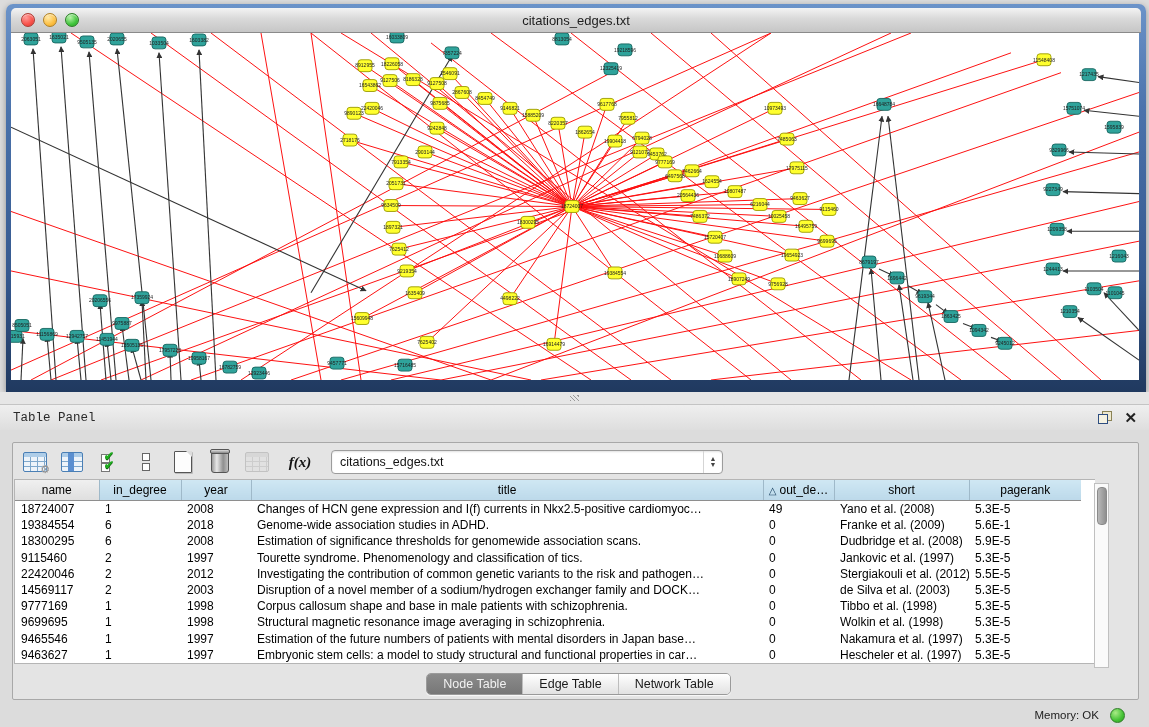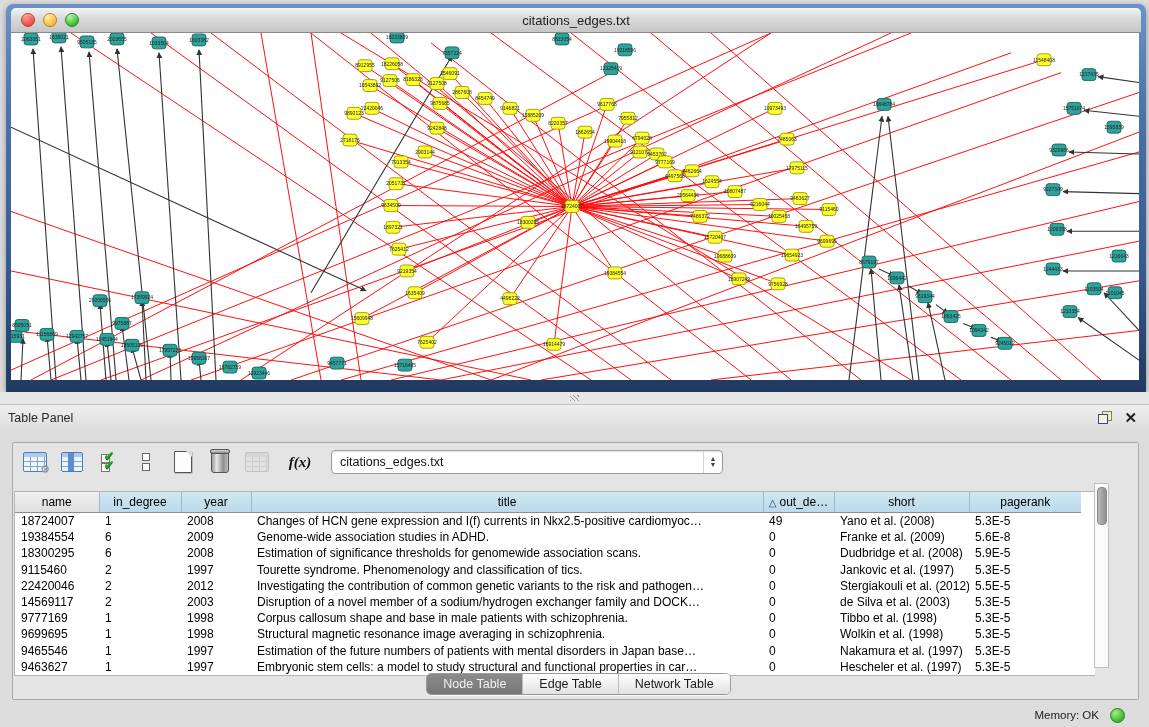--- a/index.html
+++ b/index.html
@@ -31,21 +31,21 @@
     position:absolute;left:5px;right:7px;top:29px;bottom:12px;background:#ffffff;overflow:hidden;
   }
   .net-canvas svg{display:block;width:100%;height:100%;}
   
   .splitter{position:absolute;left:0;top:392px;width:1149px;height:12px;background:#e6e6e6;border-bottom:1px solid #c4c4c4;}
   .splitter .grip{position:absolute;left:570px;top:3px;width:9px;height:6px;
     background:repeating-linear-gradient(45deg,#9a9a9a 0 1px,#e6e6e6 1px 3px);}
   
   .panel-titlebar{position:absolute;left:0;top:405px;width:1149px;height:25px;
     background:linear-gradient(180deg,#efefef,#dedede);display:flex;align-items:center;}
-  .panel-title{font-size:12.5px;color:#2a2a2a;padding-left:8px;}
+  .panel-title{font-size:12.5px;color:#2a2a2a;padding-left:13px;font-family:Liberation Mono, monospace;}
   .panel-title-icons{margin-left:auto;display:flex;align-items:center;gap:12px;padding-right:12px;}
   .float-ic{width:14px;height:13px;position:relative;}
   .float-ic .sq1{position:absolute;left:0;bottom:0;width:8px;height:8px;border:1px solid #2d4d80;background:#f5f2e2;}
   .float-ic .sq2{position:absolute;right:0;top:0;width:8px;height:8px;border:1px solid #8a8255;background:#efe9cf;}
   .close-x{font-size:15px;font-weight:bold;color:#222;line-height:1;cursor:default;}
   .panel-body{position:absolute;left:0;top:430px;width:1149px;height:297px;background:#dcdcdc;}
   .content-box{position:absolute;left:12px;top:12px;width:1125px;height:256px;
     background:#e4e4e4;border:1px solid #a8a8a8;border-radius:2px;}
   
   .toolbar{height:38px;display:flex;align-items:center;gap:9px;padding-left:8px;}
@@ -54,21 +54,21 @@
   .fx{font-family:"Liberation Serif",serif;font-style:italic;font-weight:bold;font-size:15px;color:#111;margin-left:12px;}
   .combo{
     margin-left:14px;width:390px;height:22px;background:#ffffff;border:1px solid #9c9c9c;border-radius:4px;
     display:flex;align-items:center;font-size:12.5px;color:#111;
     box-shadow:inset 0 1px 2px rgba(0,0,0,.12);
   }
   .combo .val{padding-left:8px;flex:1;}
   .combo .stepper{width:18px;height:100%;display:flex;flex-direction:column;align-items:center;justify-content:center;
     color:#444;font-size:7px;line-height:6px;border-left:1px solid #d5d5d5;}
   
-  .tbl-wrap{position:absolute;left:1px;top:48px;width:1080px;height:183px;background:#fff;border:1px solid #b5b5b5;border-right:none;}
+  .tbl-wrap{position:absolute;left:1px;top:36px;width:1080px;height:183px;background:#fff;border:1px solid #b5b5b5;border-right:none;}
   table.grid{border-collapse:collapse;table-layout:fixed;width:1066px;font-size:12px;color:#000;}
   table.grid th{
     height:20px;font-weight:normal;font-size:12px;text-align:center;
     background:linear-gradient(180deg,#cfe7f3,#bcd9ea);border-left:1px solid #9fb9c9;border-bottom:1px solid #8e8e8e;
     overflow:hidden;white-space:nowrap;padding:0 3px;
   }
   table.grid th:first-child{background:linear-gradient(180deg,#f0f0f0,#dfdfdf);border-left:none;}
   table.grid th.sorted{text-align:center;}
   .sort-tri{color:#18405f;font-size:10px;margin-right:3px;}
   table.grid td{
@@ -779,25 +779,25 @@
               <td>1</td>
               <td>2008</td>
               <td>Changes of HCN gene expression and I(f) currents in Nkx2.5-positive cardiomyoc…</td>
               <td>49</td>
               <td>Yano et al. (2008)</td>
               <td>5.3E-5</td>
             </tr>
             <tr>
               <td>19384554</td>
               <td>6</td>
-              <td>2009</td>
+              <td>2018</td>
               <td>Genome-wide association studies in ADHD.</td>
               <td>0</td>
               <td>Franke et al. (2009)</td>
-              <td>5.6E-8</td>
+              <td>5.6E-1</td>
             </tr>
             <tr>
               <td>18300295</td>
               <td>6</td>
               <td>2008</td>
               <td>Estimation of significance thresholds for genomewide association scans.</td>
               <td>0</td>
               <td>Dudbridge et al. (2008)</td>
               <td>5.9E-5</td>
             </tr>

